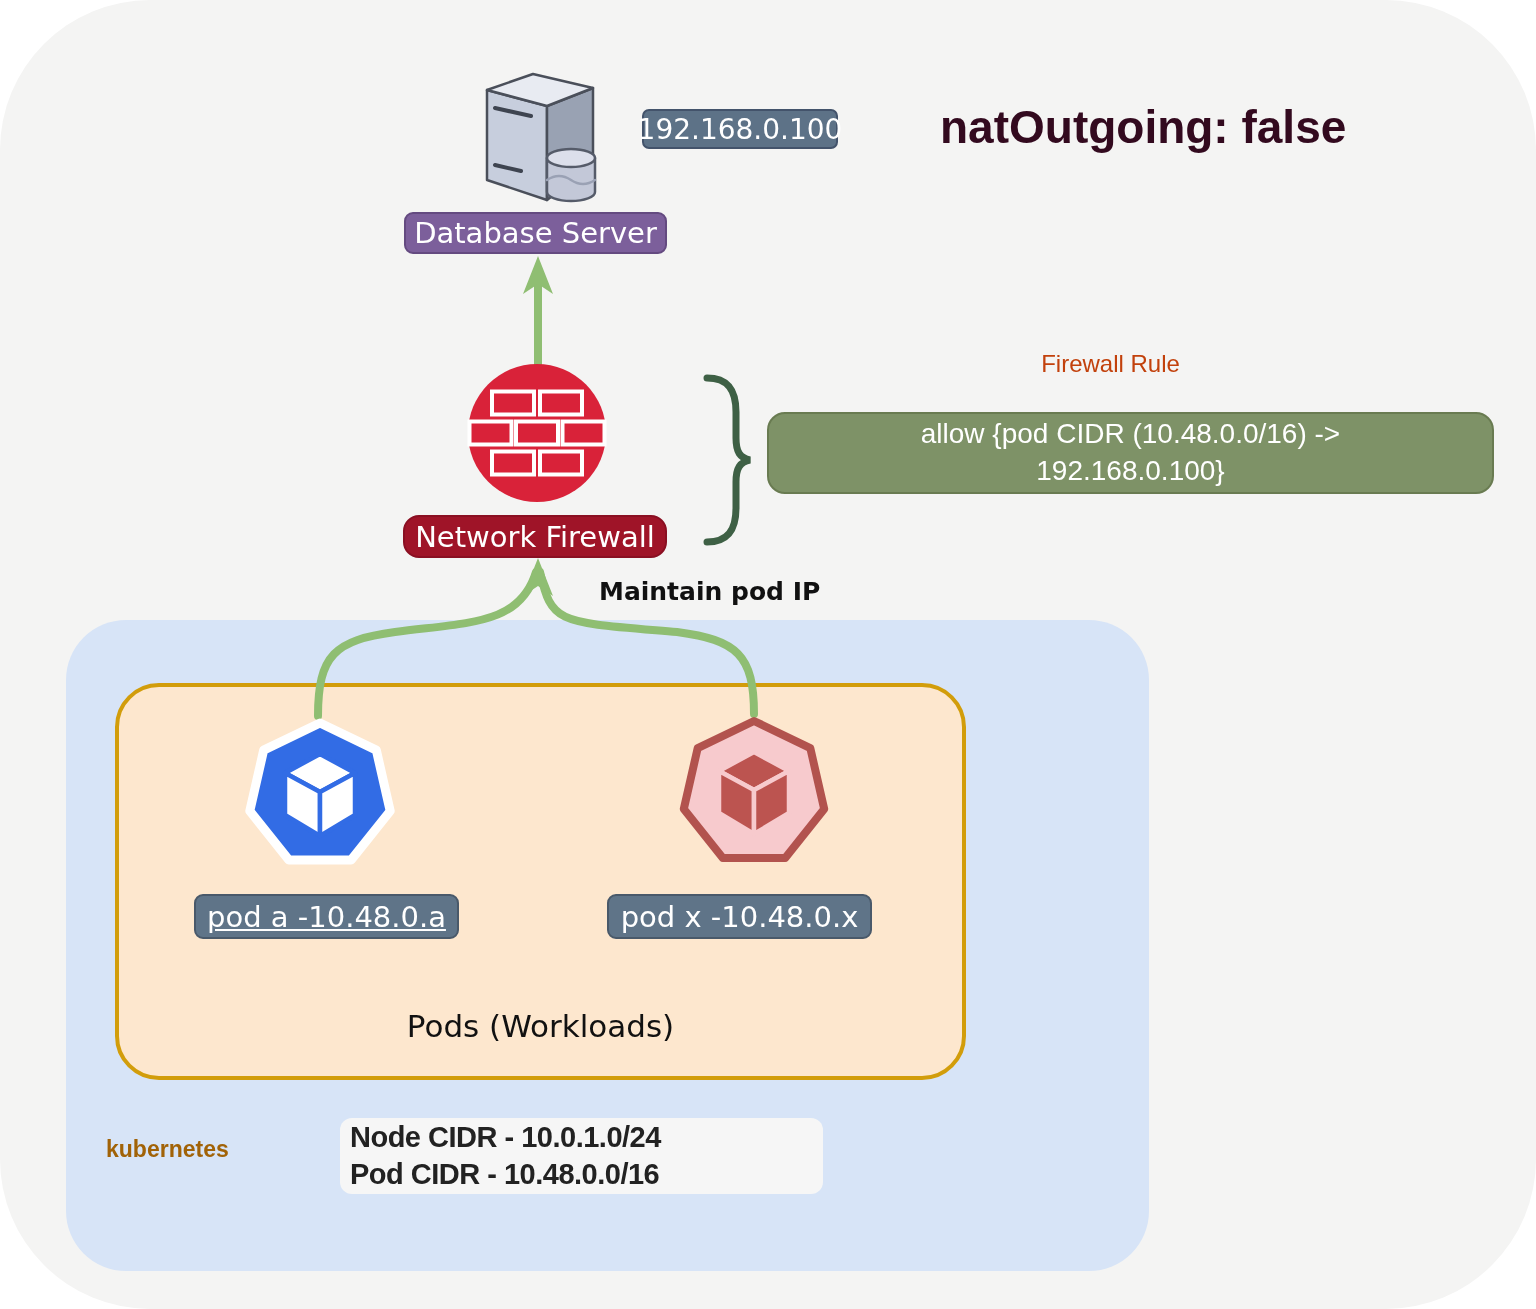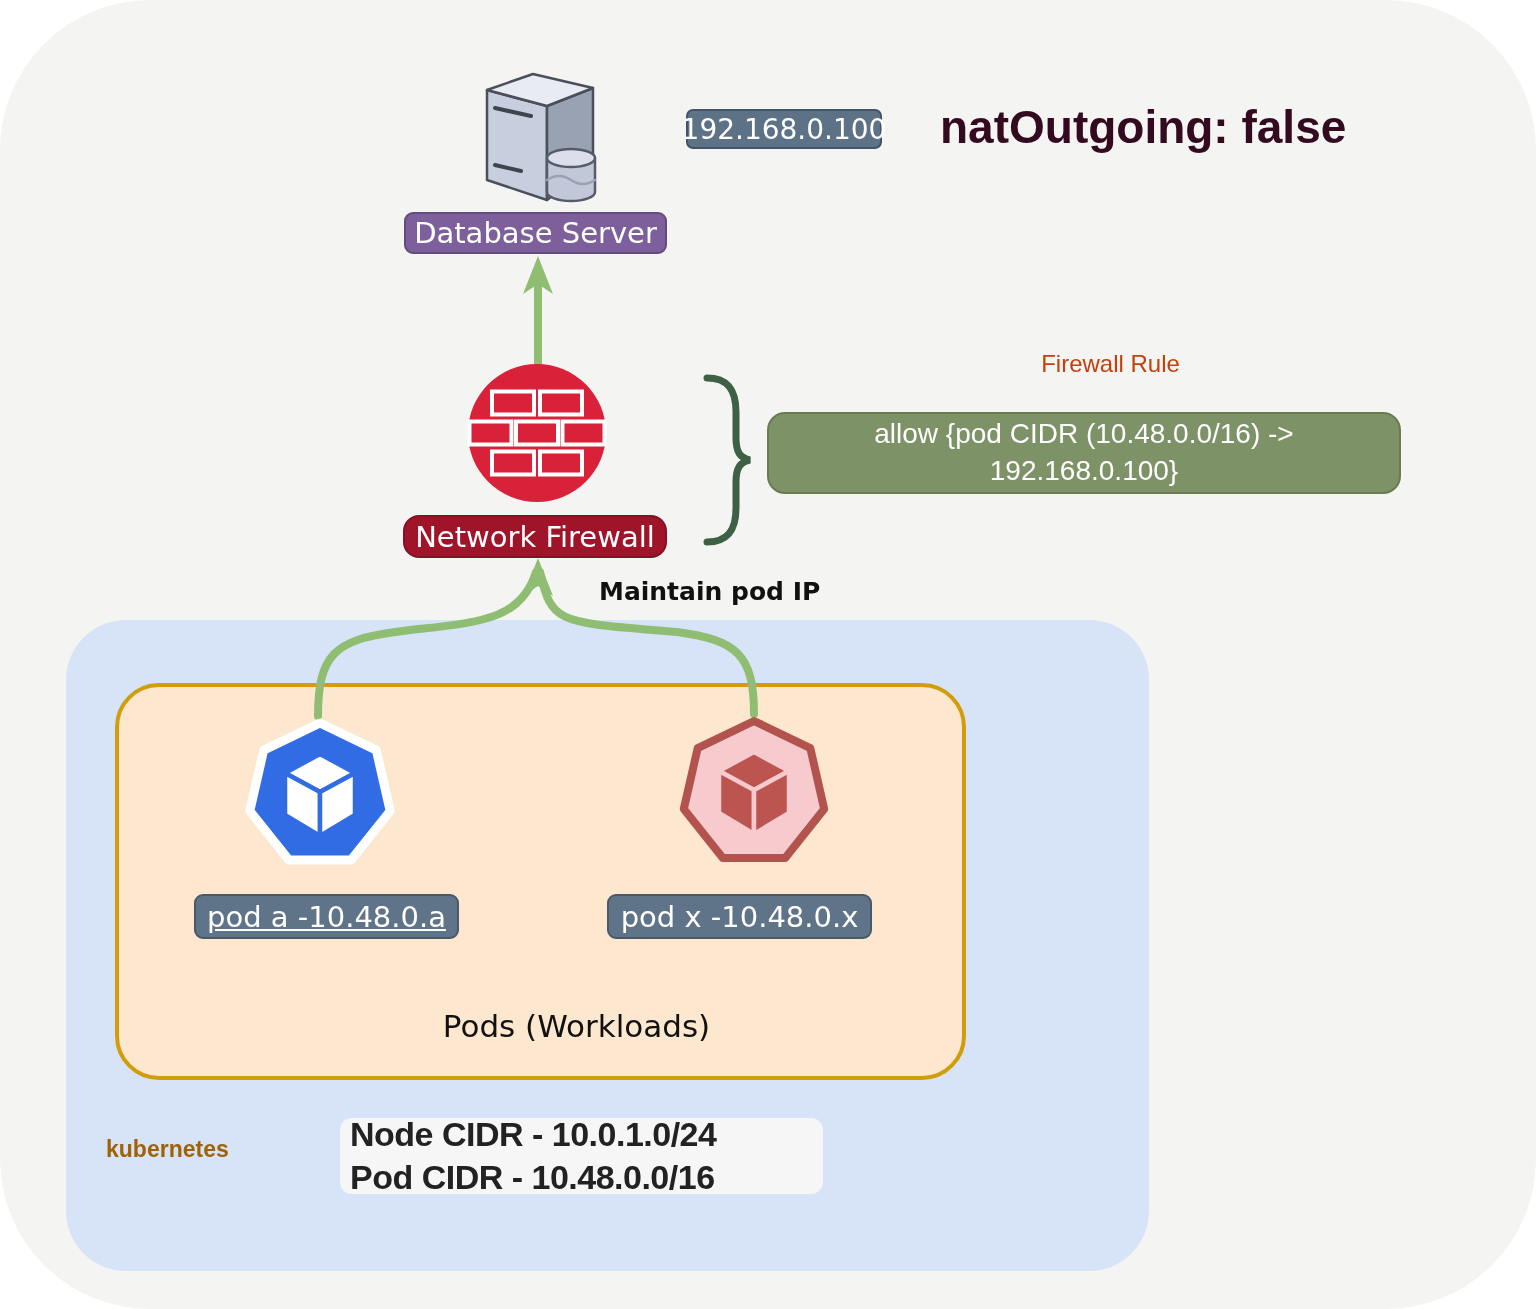--- a/index.html
+++ b/index.html
@@ -25,21 +25,20 @@
   svg.overlay{left:0;top:0;z-index:3;pointer-events:none;}
   
   .pill{
     display:flex;align-items:center;justify-content:center;
     color:#ffffff;box-sizing:border-box;z-index:4;
   }
   .ip-box{
     left:642px;top:109px;width:196px;height:40px;
     background:#5d7287;border:2px solid #43536b;border-radius:7px;
     font-size:28px;
-    margin-left:44px;
   }
   .db-label{
     left:404px;top:212px;width:263px;height:42px;
     background:#7c5f9b;border:2px solid #644a80;border-radius:9px;
     font-size:29px;
   }
   .nf-label{
     left:403px;top:515px;width:264px;height:43px;
     background:#9f1428;border:2px solid #8a0f22;border-radius:16px;
     font-size:29px;
@@ -54,46 +53,46 @@
   .main-title{
     left:940px;top:100px;z-index:4;
     font-family:"Liberation Sans",sans-serif;font-weight:bold;
     font-size:46px;color:#330a1f;white-space:nowrap;
   }
   .rule-title{
     left:767px;top:350px;width:687px;z-index:4;text-align:center;
     font-family:"Liberation Sans",sans-serif;font-size:24px;color:#c2410c;
   }
   .rule-box{
-    left:767px;top:412px;width:634px;height:82px;z-index:4;
+    left:767px;top:412px;width:727px;height:82px;z-index:4;
     background:#7e9267;border:2px solid #697b51;border-radius:18px;
     box-sizing:border-box;display:flex;flex-direction:column;
     align-items:center;justify-content:center;
     color:#ffffff;font-family:"Liberation Sans",sans-serif;font-size:28px;line-height:1.32;
   }
   .annotation{
     left:599px;top:577px;z-index:4;
     font-weight:bold;font-size:25px;color:#111111;white-space:nowrap;
   }
   .pods-caption{
     left:115px;top:1008px;width:851px;z-index:4;text-align:center;
-    font-size:31px;color:#111111;margin-left:36px;
+    font-size:31px;color:#111111;
   }
   .k8s-wordmark{
     left:106px;top:1136px;z-index:4;
     font-family:"Liberation Sans",sans-serif;font-weight:bold;
     font-size:23px;color:#a16207;white-space:nowrap;
   }
   .cidr-box{
     left:340px;top:1118px;width:483px;height:76px;z-index:4;
     background:#f6f6f6;border-radius:12px;box-sizing:border-box;
     display:flex;flex-direction:column;justify-content:center;
     padding-left:10px;
     font-family:"Liberation Sans",sans-serif;font-weight:bold;
-    font-size:34px;line-height:1.26;color:#222222;letter-spacing:-0.5px;
+    font-size:29px;line-height:1.26;color:#222222;letter-spacing:-0.5px;
   }
 </style>
 </head>
 <body>
 
 <div id="canvas">
   <div class="bg-round"></div>
 
   <div class="abs cluster-box"></div>
 

